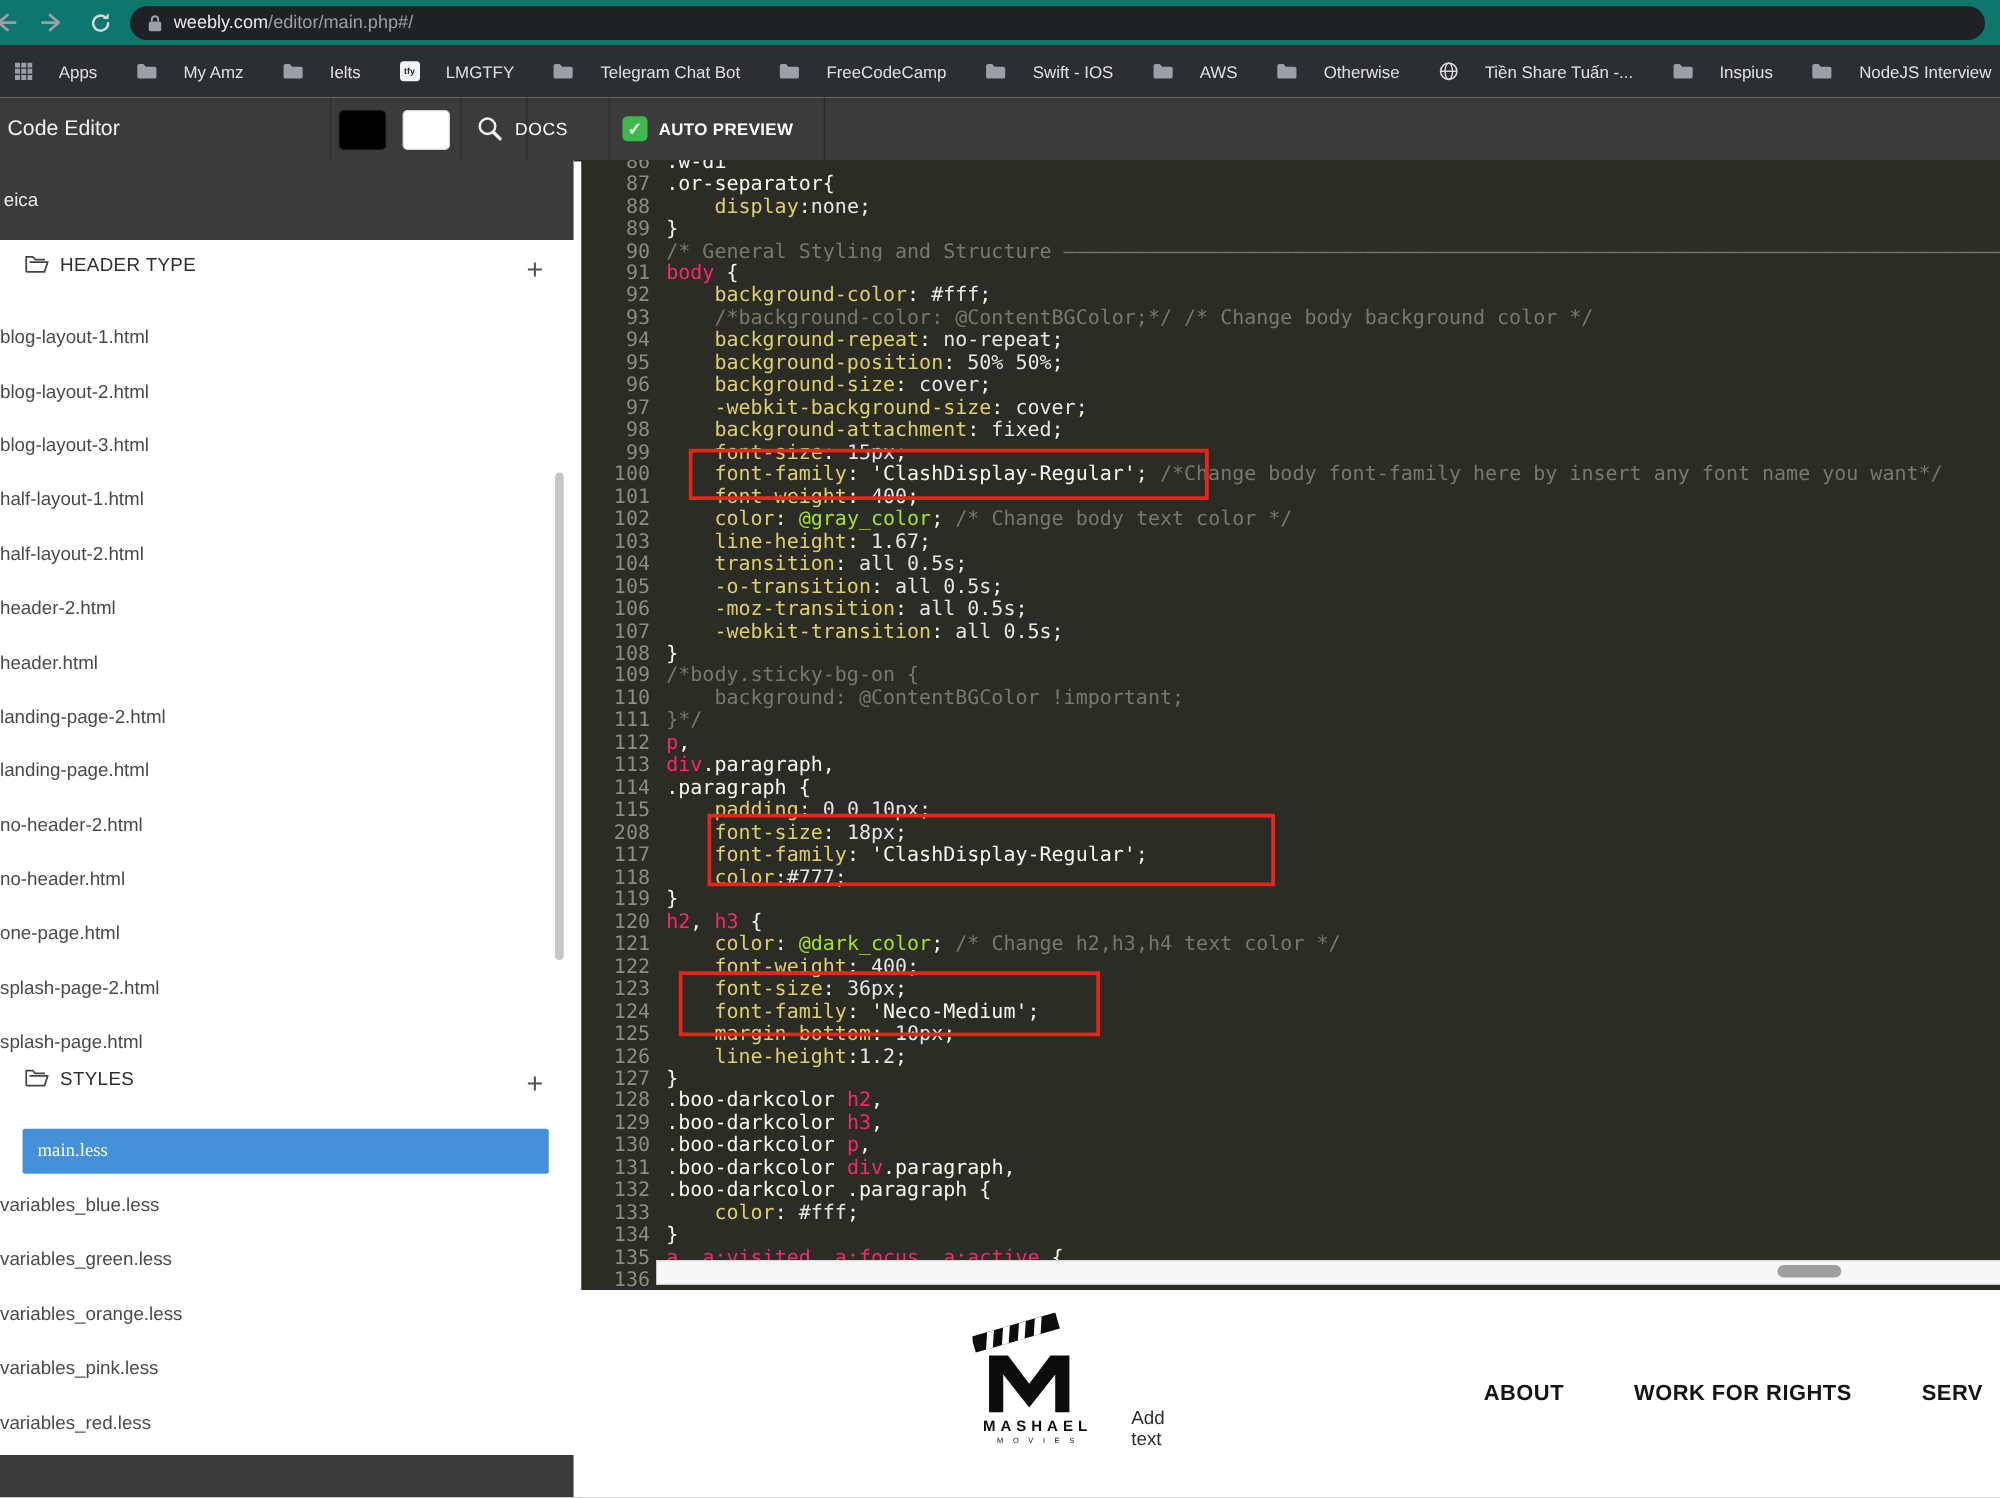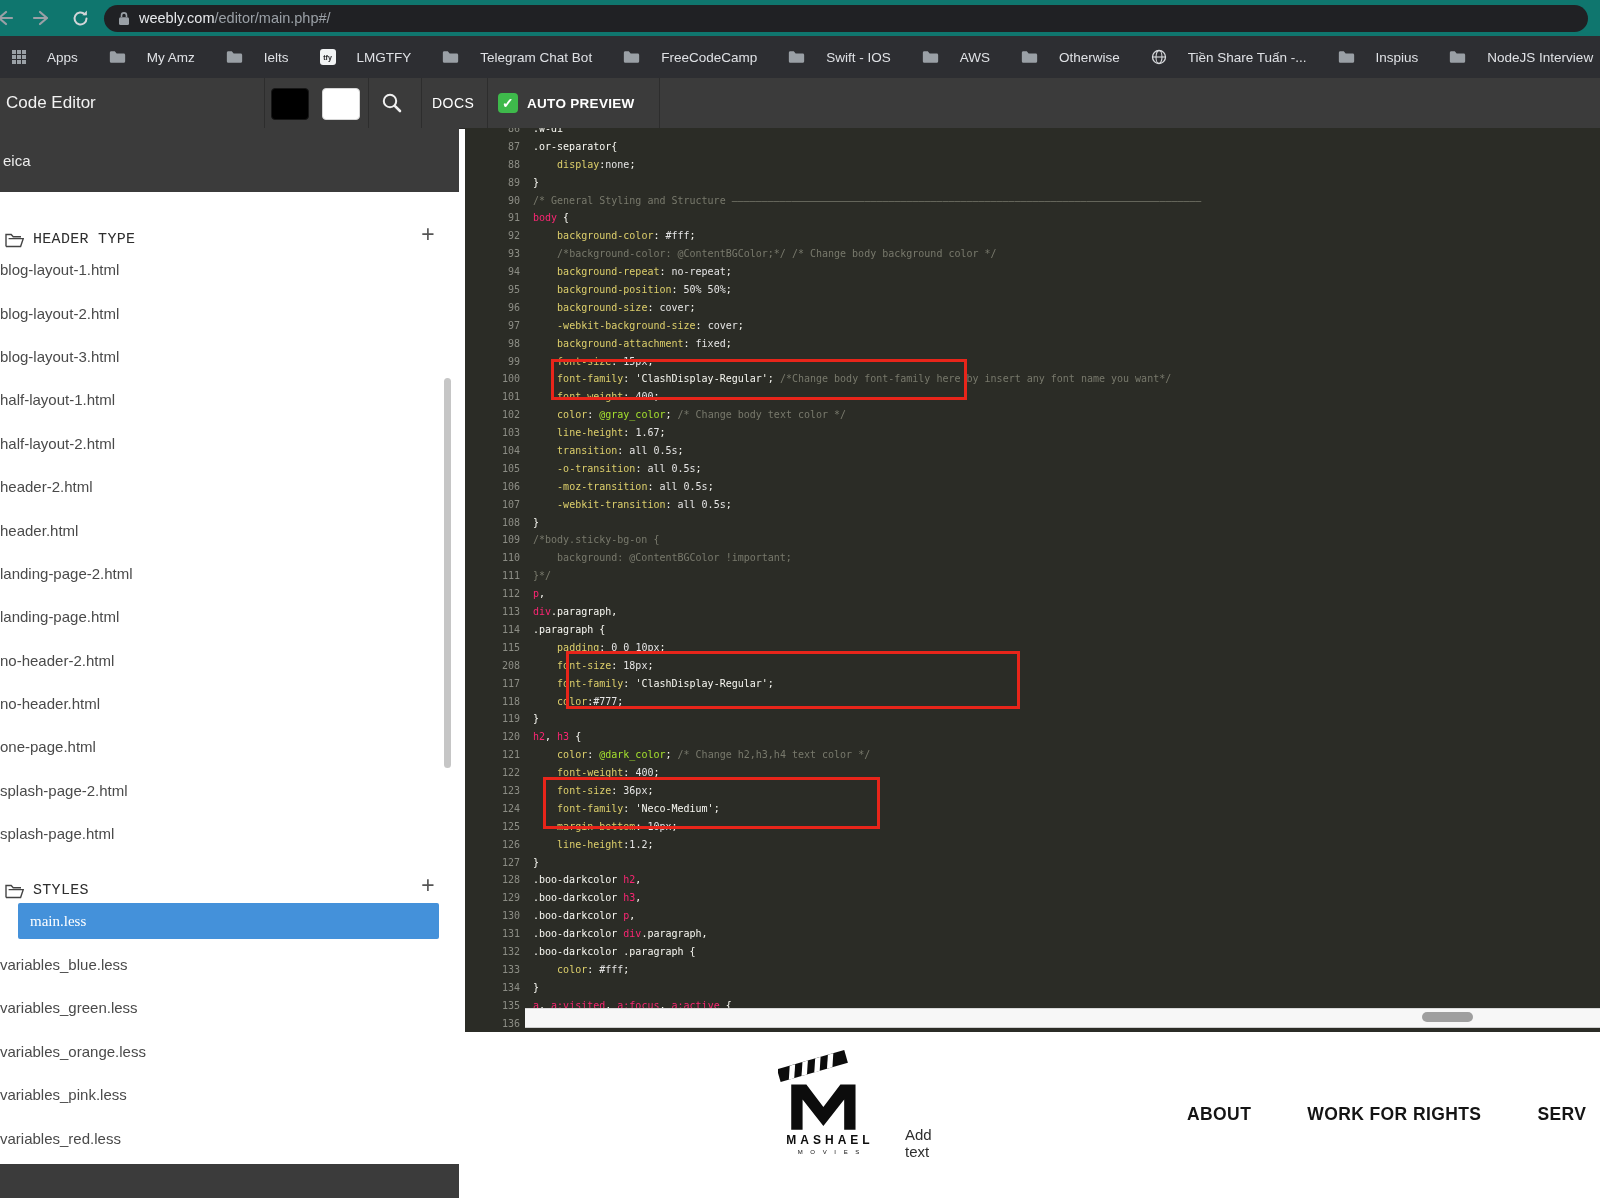--- a/index.html
+++ b/index.html
@@ -25,47 +25,47 @@
   
   .editor-toolbar{position:absolute;top:78px;left:0;right:0;height:50px;background:#3b3b3b;
     border-bottom:1px solid #282828;}
   .et-title{position:absolute;left:6px;top:0;height:50px;display:flex;align-items:center;
     color:#f2f2f2;font-size:17px;}
   .sep{position:absolute;top:0;bottom:0;width:1px;background:#2d2d2d;}
   .swatch{position:absolute;top:10px;width:36px;height:30px;border-radius:4px;cursor:pointer;}
   .swatch-black{left:271px;background:#000;border:1px solid #171717;}
   .swatch-white{left:322px;background:#fff;border:1px solid #d6d6d6;}
   .search-btn{position:absolute;left:380px;top:13px;cursor:pointer;}
-  .docs{position:absolute;left:432px;top:0;height:50px;display:flex;align-items:center;
+  .docs{position:absolute;left:412px;top:0;height:50px;display:flex;align-items:center;
     color:#fff;font-size:14px;letter-spacing:.5px;cursor:pointer;}
   .autoprev{position:absolute;left:498px;top:0;height:50px;display:flex;align-items:center;gap:9px;
     color:#fff;font-size:13.5px;font-weight:bold;letter-spacing:.3px;cursor:pointer;}
   .checkbox{width:20px;height:20px;border-radius:4px;display:flex;align-items:center;justify-content:center;
     color:#fff;font-size:14px;}
 
   
   .sidebar{position:absolute;top:128px;left:0;width:459px;bottom:0;background:#fff;overflow:hidden;}
   .sidebar-theme{height:64px;background:#3b3b3b;color:#ececec;font-size:15px;
     display:flex;align-items:center;padding-left:3px;}
   .sidebar-body{position:absolute;top:64px;left:0;right:0;bottom:34px;overflow:hidden;padding-top:12px;}
-  .section-title{height:44px;display:flex;align-items:flex-end;padding:0 24px 0 5px;gap:9px;
-    color:#2e2e2e;font-size:15px;letter-spacing:.3px;font-family:Liberation Mono, monospace;}
+  .section-title{height:44px;display:flex;align-items:flex-start;padding:0 24px 0 20px;gap:9px;
+    color:#2e2e2e;font-size:15px;letter-spacing:.3px;}
   .st-add{margin-left:auto;font-size:23px;color:#555;font-weight:300;cursor:pointer;line-height:1;}
   .file-item{height:43.4px;display:flex;align-items:center;font-size:15px;
     color:#4a4a4a;cursor:pointer;box-sizing:border-box;}
   .file-item.selected{height:36px;margin:3.7px 20px 3.7px 18px;padding-left:12px;border-radius:2px;color:#fff;}
   .sidebar-scroll{position:absolute;right:8px;top:250px;width:7px;height:390px;background:#c6c6c6;border-radius:4px;cursor:pointer;}
   .sidebar-footer{position:absolute;bottom:0;left:0;right:0;height:34px;background:#3b3b3b;}
 
   
   .code-pane{position:absolute;left:465px;top:128px;width:1135px;height:904px;background:#2b2c26;
     overflow:hidden;cursor:text;}
   .code-scroll{margin-top:-8px;}
   .code-line{display:flex;height:17.9px;line-height:17.9px;white-space:pre;
-    font-family:"DejaVu Sans Mono",monospace;font-size:10px;}
+    font-family:"DejaVu Sans Mono",monospace;font-size:16px;}
   .ln{width:55px;min-width:55px;text-align:right;padding-right:13px;color:#8c8d85;box-sizing:content-box;}
   .lc{flex:1;color:#f8f8f2;overflow:hidden;}
   .tk-sel{color:#f92672;}
   .tk-cls{color:#f8f8f2;}
   .tk-prop{color:#ddcf6b;}
   .tk-val{color:#e5e5e5;}
   .tk-str{color:#f8f8f2;}
   .tk-var{color:#a6e22e;}
   .tk-com{color:#78796c;}
   .tk-pun{color:#f8f8f2;}

